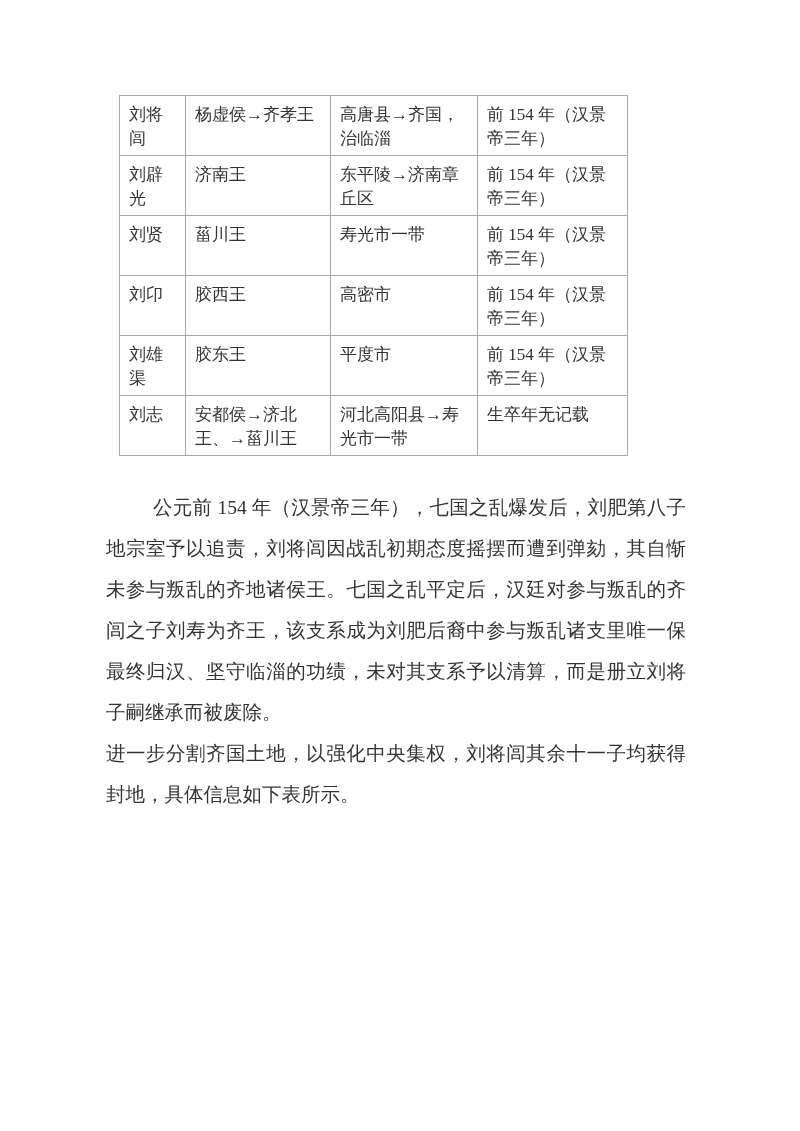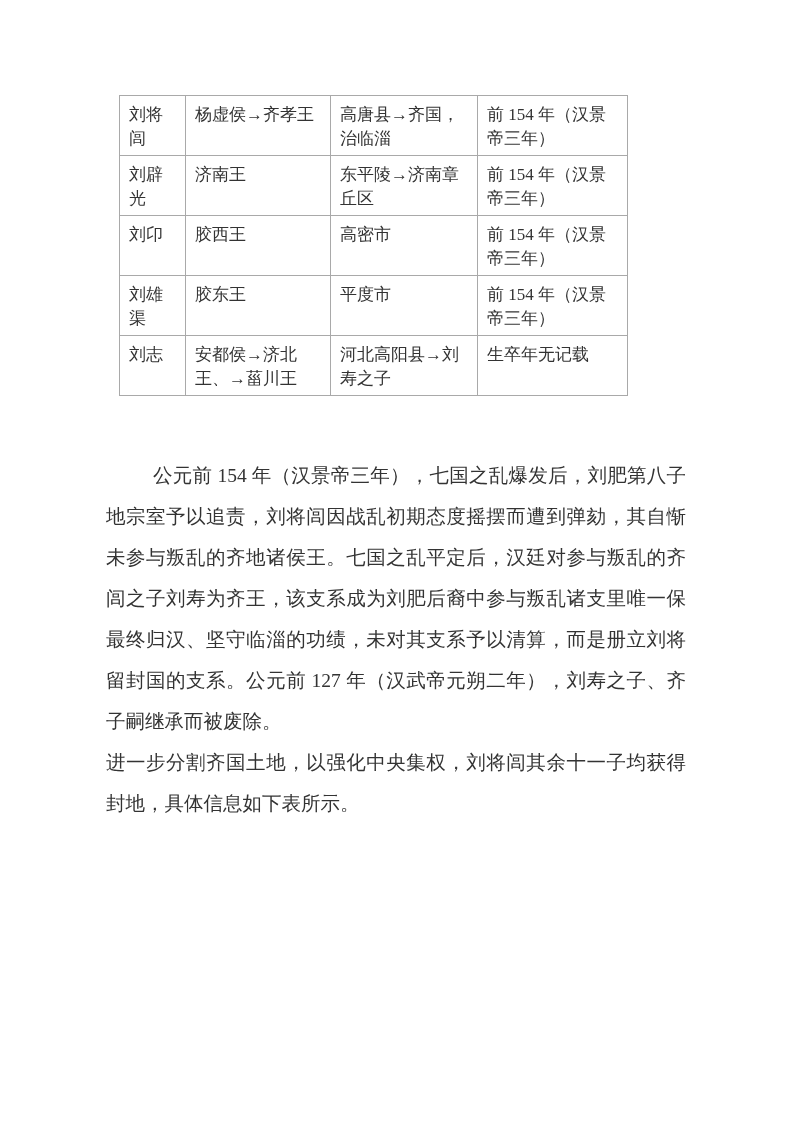--- a/index.html
+++ b/index.html
@@ -51,20 +51,21 @@
     line-height: 41px;
     color: #333333;
   }
   .para-line {
     text-align: justify;
     text-align-last: justify;
     white-space: nowrap;
   }
   .para-line.first {
     text-indent: 47px;
+    margin-top: 32px;
   }
   .para-line.last {
     text-align: center;
     text-align-last: left;
   }
 </style>
 </head>
 <body>
 
 <div class="page">
@@ -83,46 +84,51 @@
         <td>高唐县→齐国，治临淄</td>
         <td>前 154 年（汉景帝三年）</td>
       </tr>
       <tr>
         <td>刘辟光</td>
         <td>济南王</td>
         <td>东平陵→济南章丘区</td>
         <td>前 154 年（汉景帝三年）</td>
       </tr>
       <tr>
+        <td>刘贤</td>
+        <td>菑川王</td>
+        <td>寿光市一带</td>
+        <td>前 154 年（汉景帝三年）</td>
+      </tr>
+      <tr>
         <td>刘卬</td>
         <td>胶西王</td>
         <td>高密市</td>
         <td>前 154 年（汉景帝三年）</td>
       </tr>
       <tr>
         <td>刘雄渠</td>
         <td>胶东王</td>
         <td>平度市</td>
         <td>前 154 年（汉景帝三年）</td>
       </tr>
       <tr>
         <td>刘志</td>
         <td>安都侯→济北王、→菑川王</td>
-        <td>河北高阳县→刘寿之子</td>
+        <td>河北高阳县→寿光市一带</td>
         <td>生卒年无记载</td>
       </tr>
     </tbody>
   </table>
 
   <div class="paragraphs">
     <div class="para-line first">公元前 154 年（汉景帝三年），七国之乱爆发后，刘肥第八子</div>
     <div class="para-line">地宗室予以追责，刘将闾因战乱初期态度摇摆而遭到弹劾，其自惭</div>
     <div class="para-line">未参与叛乱的齐地诸侯王。七国之乱平定后，汉廷对参与叛乱的齐</div>
     <div class="para-line">闾之子刘寿为齐王，该支系成为刘肥后裔中参与叛乱诸支里唯一保</div>
     <div class="para-line">最终归汉、坚守临淄的功绩，未对其支系予以清算，而是册立刘将</div>
-    <div class="para-line">留封国的支系。公元前 127 年（汉武帝元朔二年），刘寿之子、齐</div>
     <div class="para-line last">子嗣继承而被废除。</div>
 
     <div class="para-line">进一步分割齐国土地，以强化中央集权，刘将闾其余十一子均获得</div>
     <div class="para-line last">封地，具体信息如下表所示。</div>
   </div>
 
 </div>
 
 </body></html>

